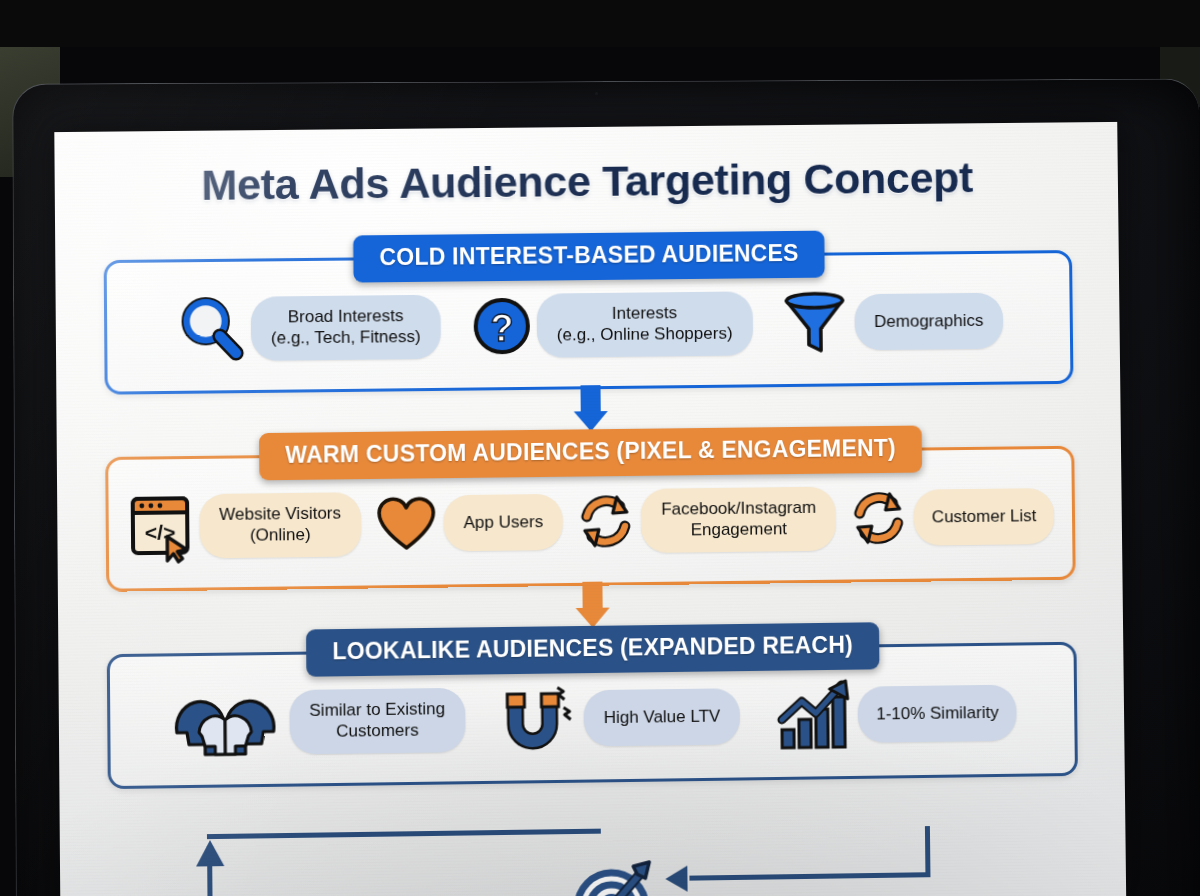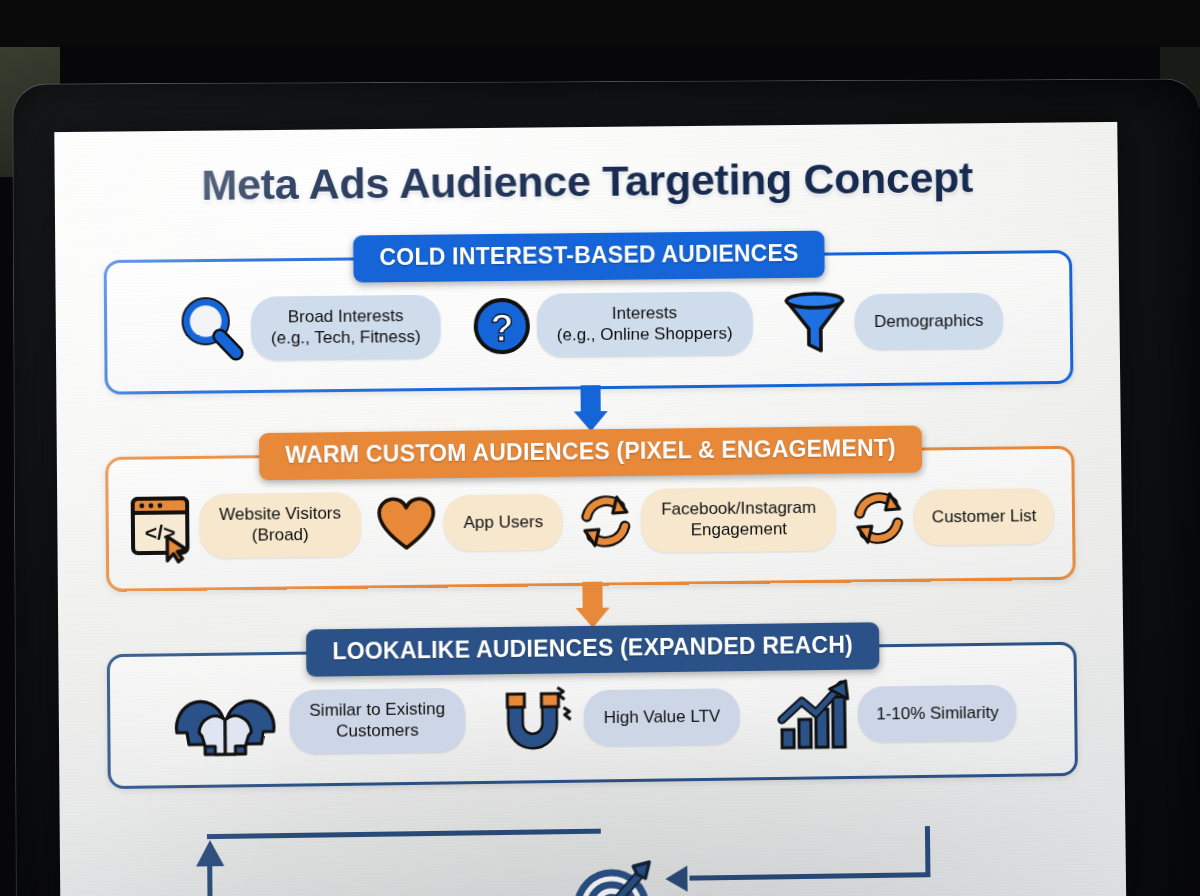--- a/index.html
+++ b/index.html
@@ -208,21 +208,21 @@
                 <path d="M6 13 a5 5 0 0 1 5 -5 h44 a5 5 0 0 1 5 5 v9 H6 Z" fill="#E8893A" stroke="#111" stroke-width="4"></path>
                 <circle cx="15" cy="15" r="2.4" fill="#111"></circle>
                   <circle cx="24" cy="15" r="2.4" fill="#111"></circle>
                   <circle cx="33" cy="15" r="2.4" fill="#111"></circle>
                 <text x="33" y="49" font-family="Liberation Sans, sans-serif" font-size="21" font-weight="bold" text-anchor="middle" fill="#111">&lt;/&gt;</text>
                 <path d="M40 46 L40 70 L46 63 L51 71 L55 68 L50 61 L59 59 Z" fill="#E8893A" stroke="#111" stroke-width="3.4" stroke-linejoin="round"></path>
               </svg>
             </span>
             <span class="pill warm" style="margin-left:2px;">
               <span>Website Visitors</span><br>
-              <span>(Broad)</span>
+              <span>(Online)</span>
             </span>
           </div>
 
           <div class="unit" style="margin-right:12px;">
             <span class="ico">
               <svg width="62" height="58" viewBox="0 0 62 58">
                 <path d="M31 53 C 8 36 4 24 4 18 A14 14 0 0 1 31 13 A14 14 0 0 1 58 18 C58 24 54 36 31 53 Z" fill="#E8893A" stroke="#1a1208" stroke-width="3.6" stroke-linejoin="round"></path>
               </svg>
             </span>
             <span class="pill warm" style="margin-left:6px;padding:18px 20px;">App Users</span>

